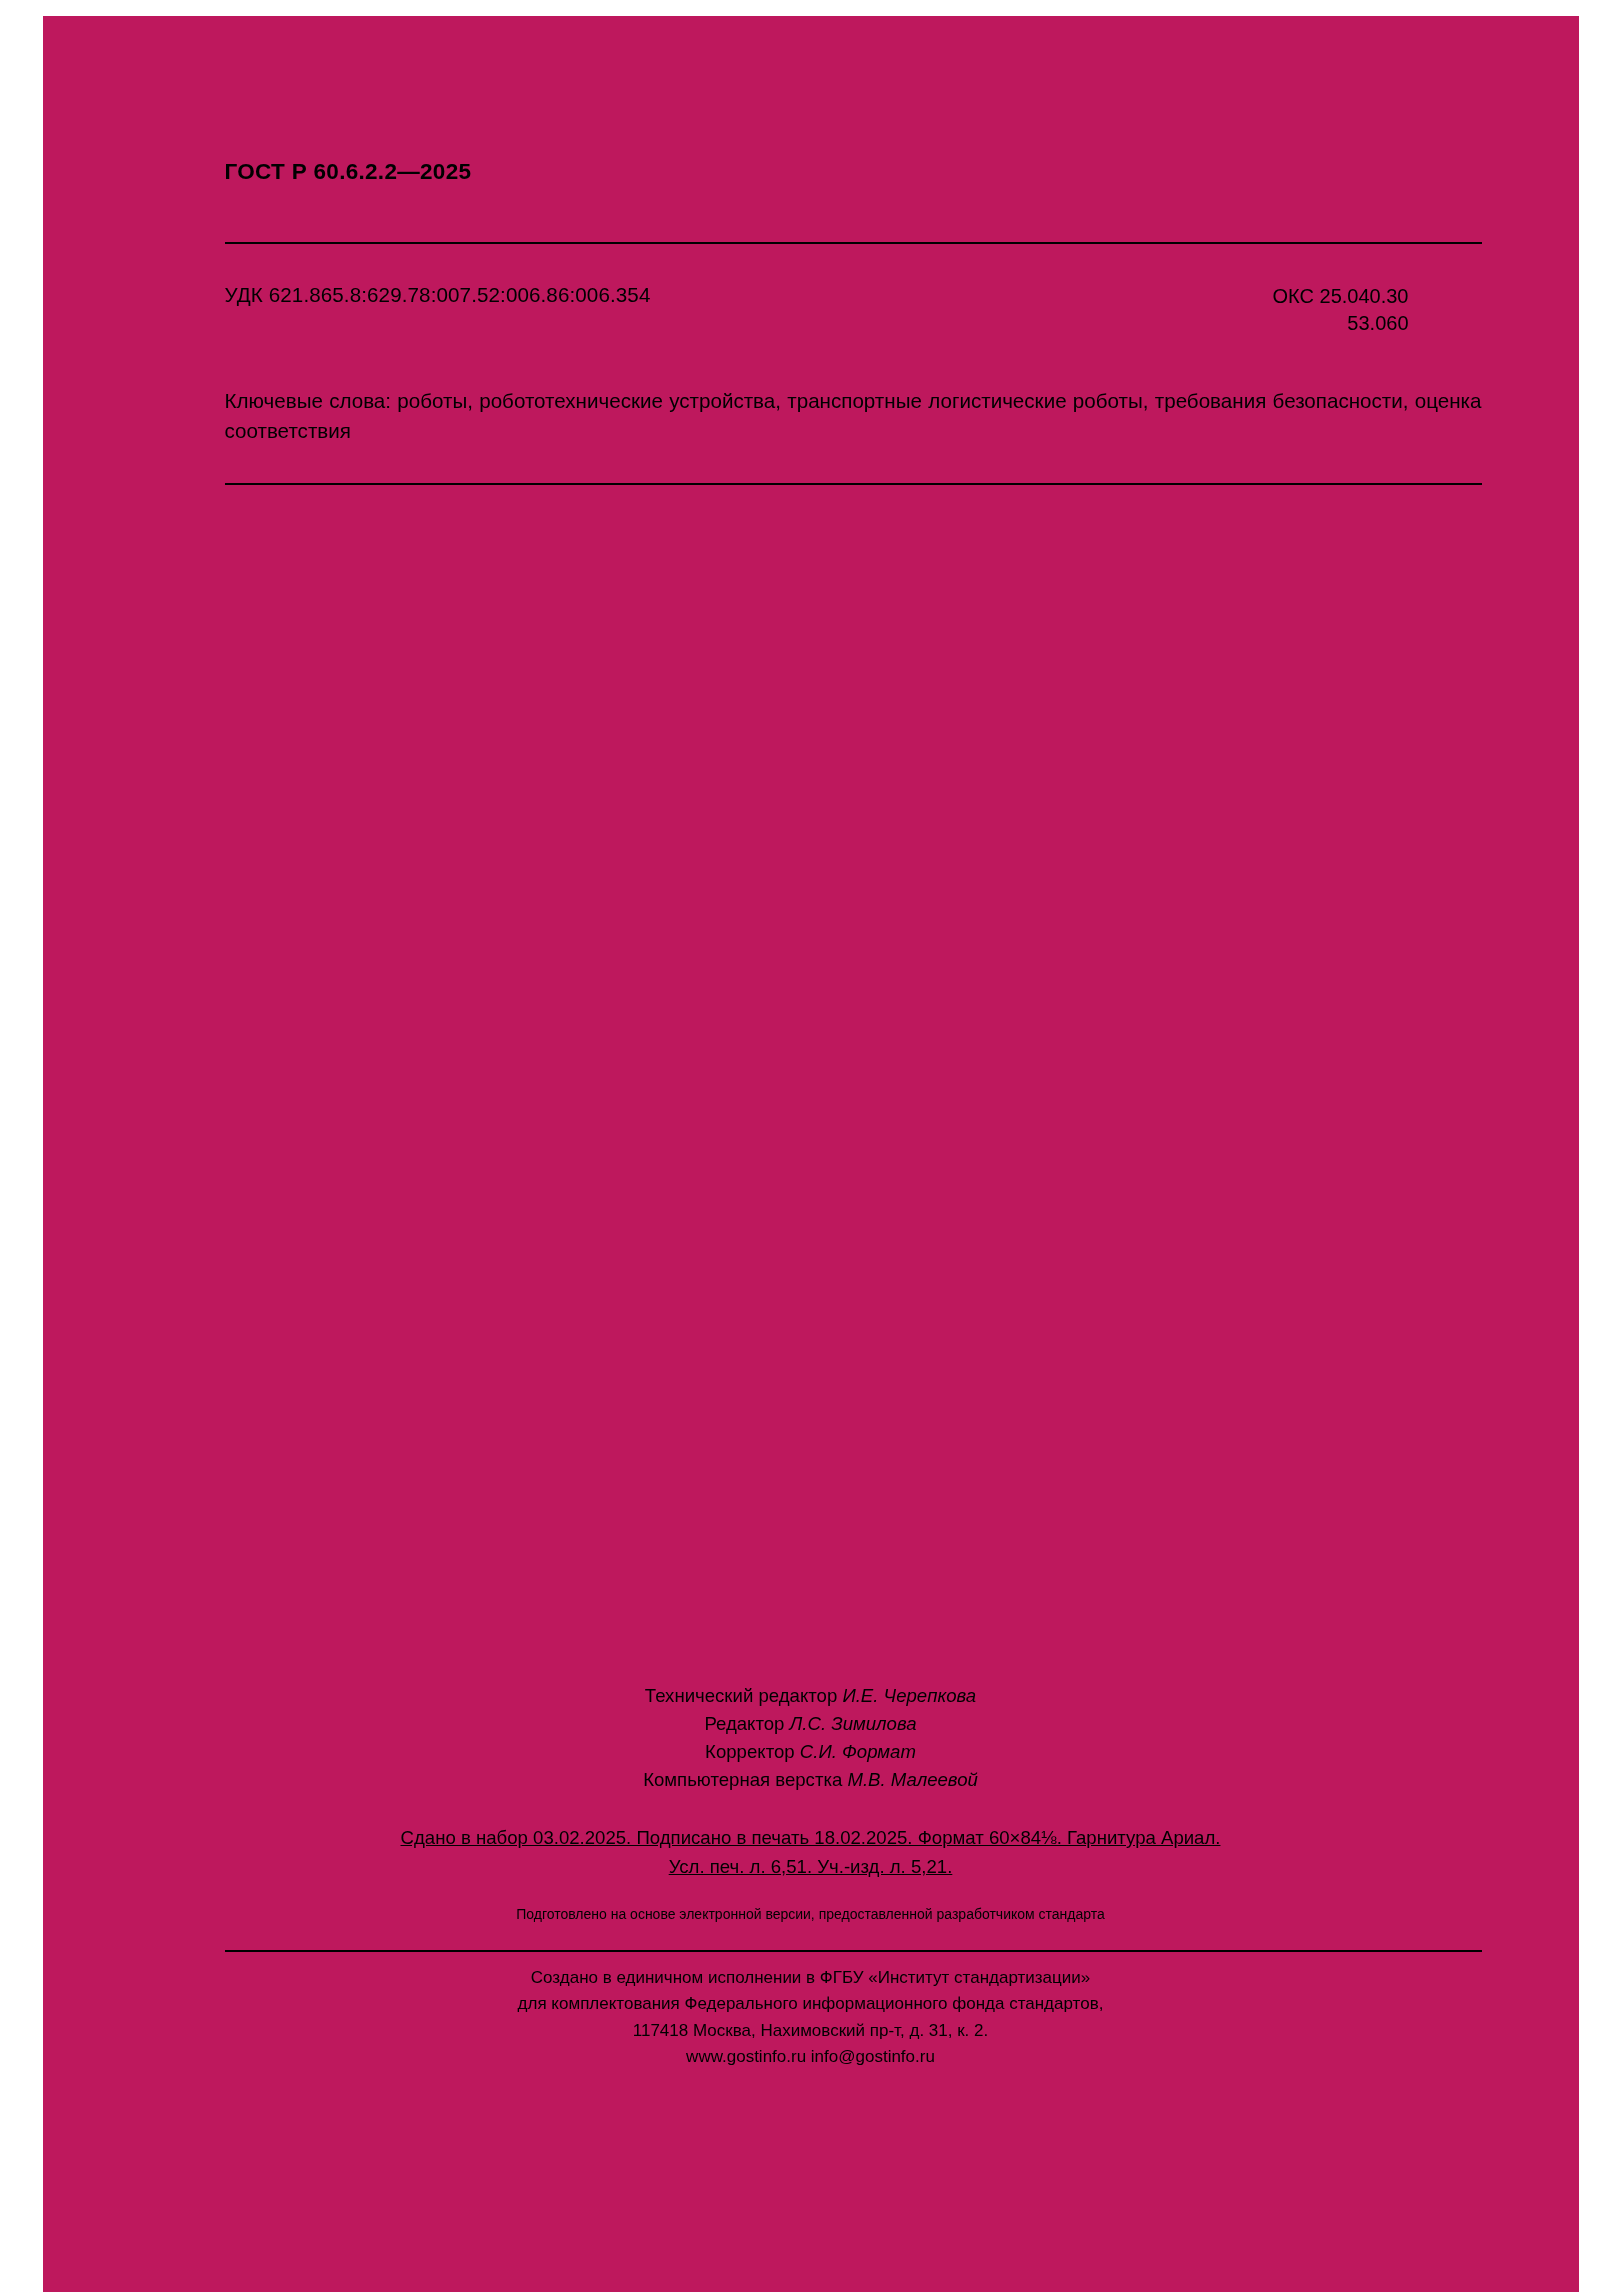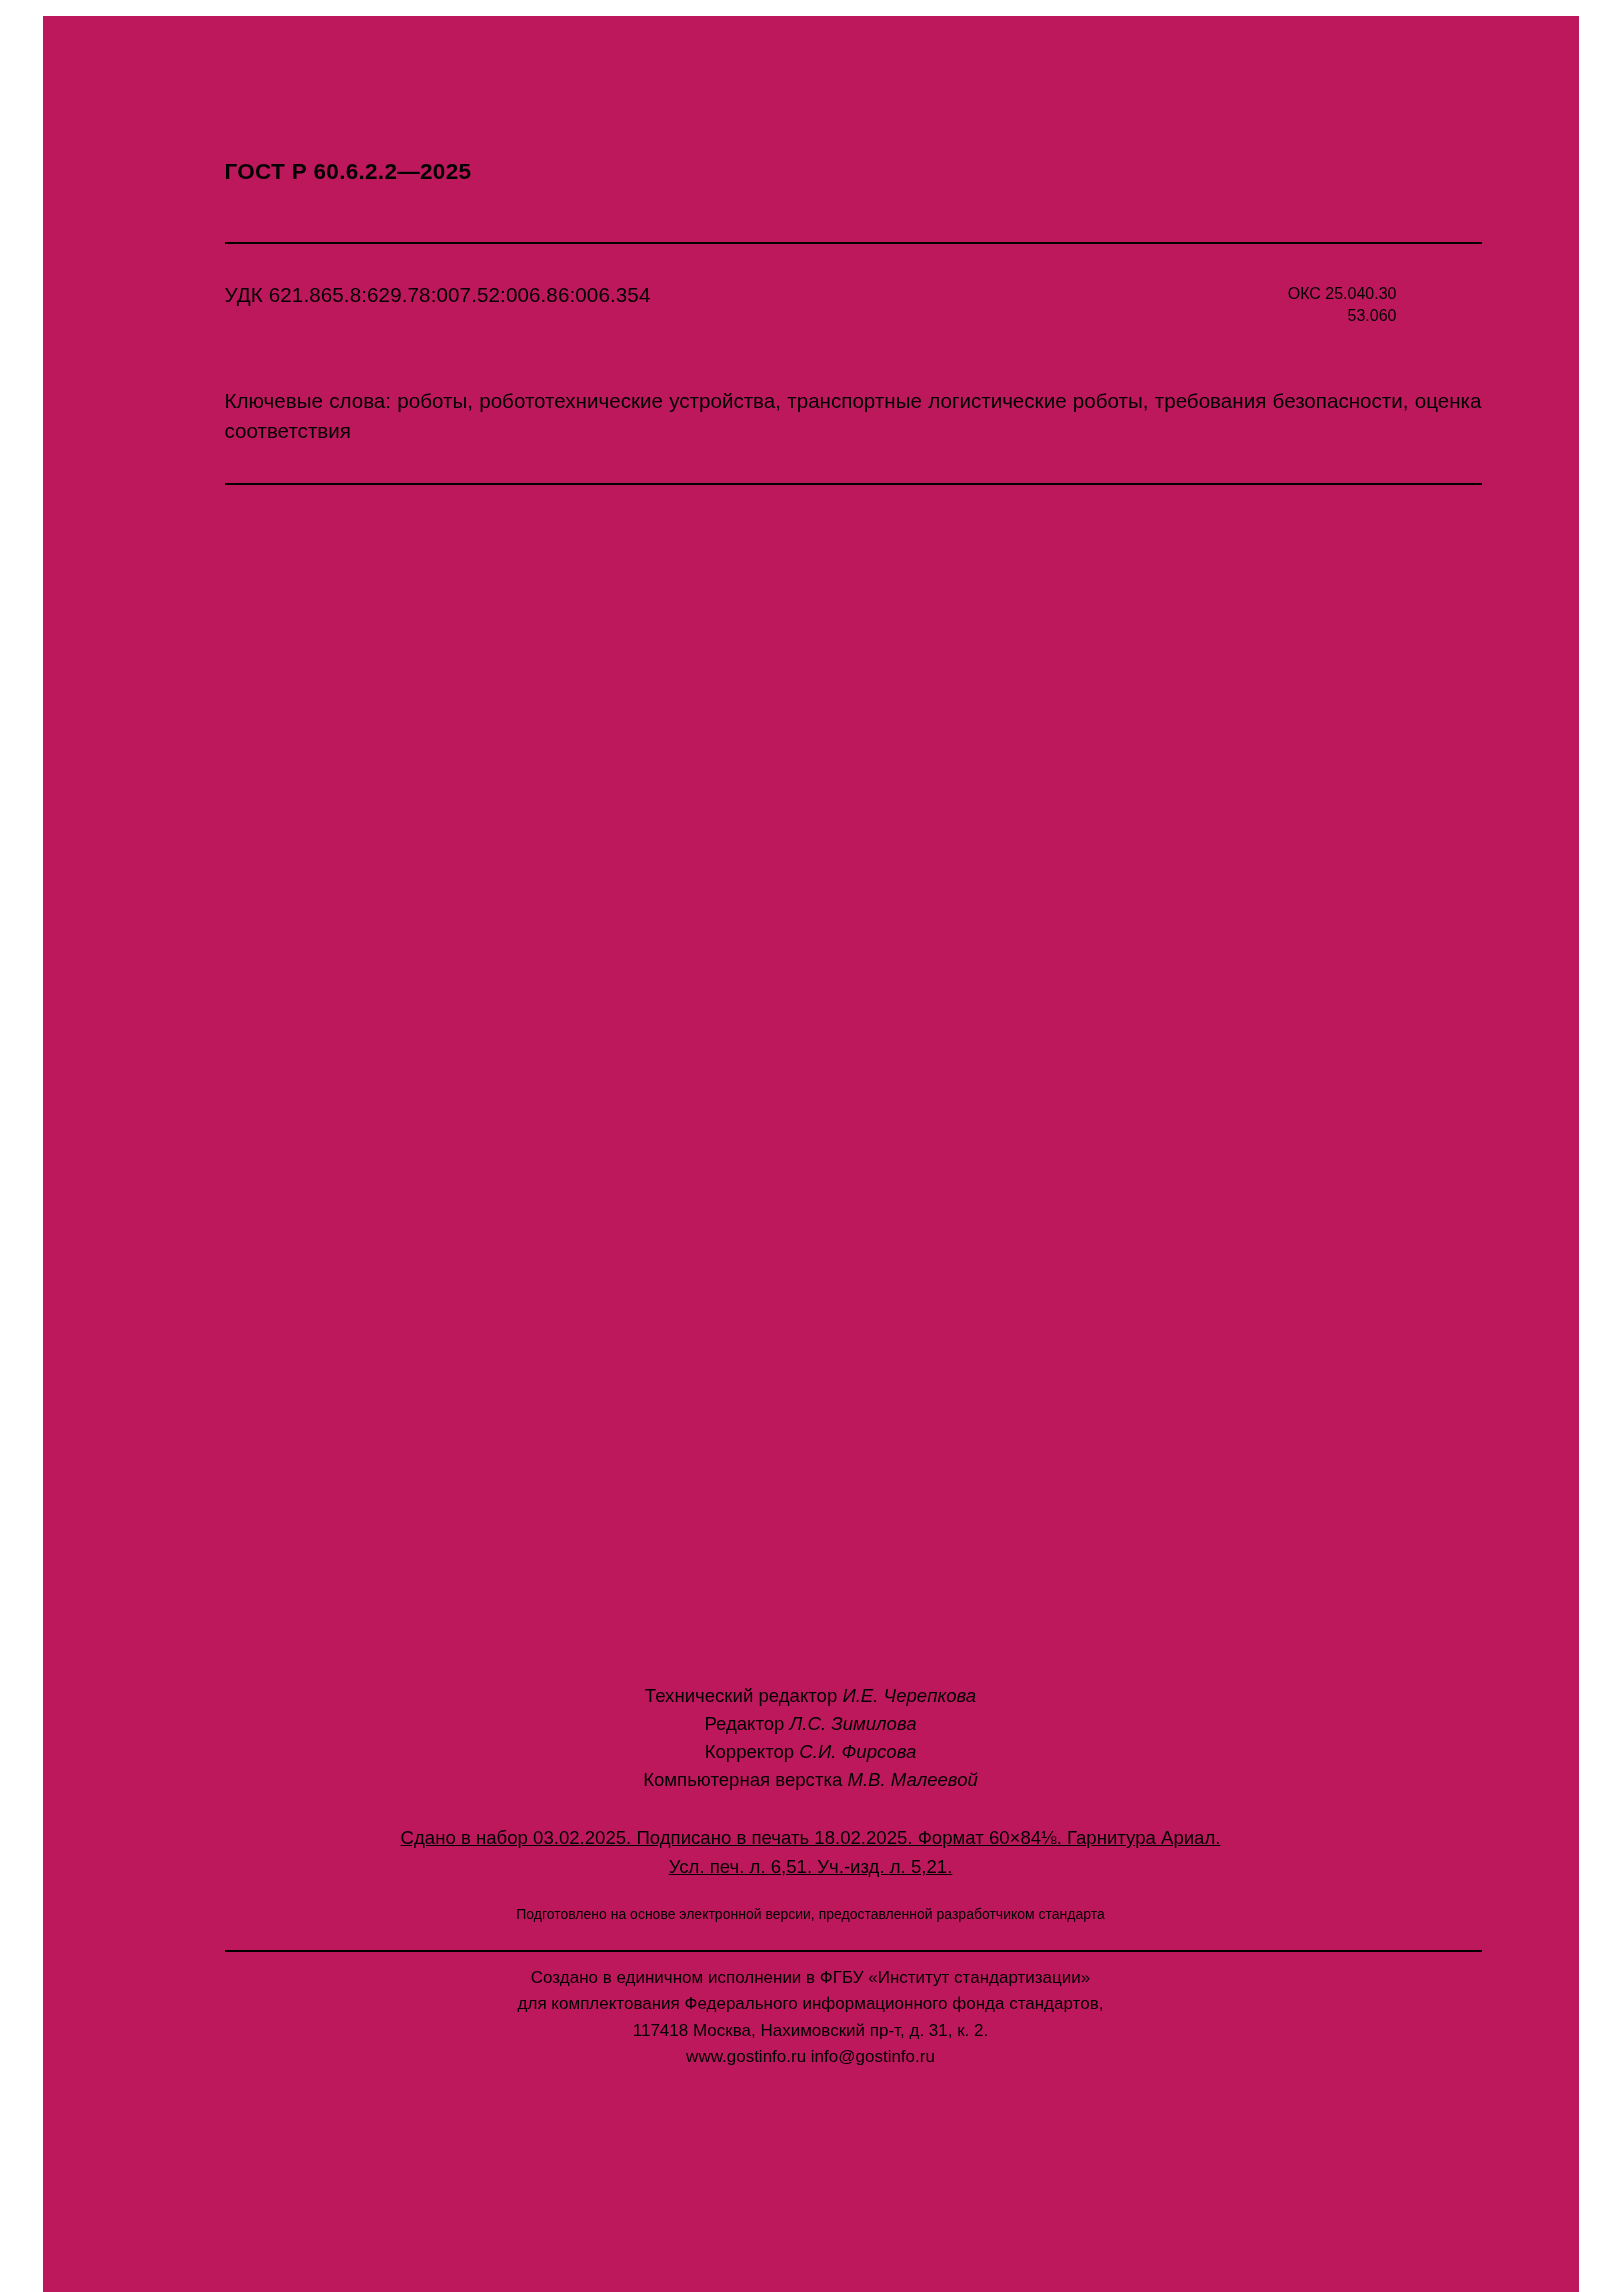--- a/index.html
+++ b/index.html
@@ -45,23 +45,23 @@
   
   .udk {
     position: absolute;
     left: 182px;
     top: 267px;
     font-size: 20.6px;
     letter-spacing: 0.1px;
   }
   .oks {
     position: absolute;
-    right: 182px;
+    right: 170px;
     top: 267px;
-    font-size: 16px;
+    font-size: 20px;
     text-align: right;
     line-height: 1.35;
   }
   .oks div { white-space: nowrap; }
 
   
   .keywords {
     position: absolute;
     left: 182px;
     top: 370px;
@@ -134,21 +134,21 @@
   <div class="rule rule-mid"></div>
 
   <div class="credits">
     <div>
       <span>Технический редактор </span><span class="name">И.Е. Черепкова</span>
     </div>
     <div>
       <span>Редактор </span><span class="name">Л.С. Зимилова</span>
     </div>
     <div>
-      <span>Корректор </span><span class="name">С.И. Фирсова</span>
+      <span>Корректор </span><span class="name">С.И. Формат</span>
     </div>
     <div>
       <span>Компьютерная верстка </span><span class="name">М.В. Малеевой</span>
     </div>
   </div>
 
   <div class="print-info">
     <div>Сдано в набор 03.02.2025.   Подписано в печать 18.02.2025.   Формат 60×84⅛.   Гарнитура Ариал.</div>
     <div>Усл. печ. л. 6,51.   Уч.-изд. л. 5,21.</div>
   </div>

